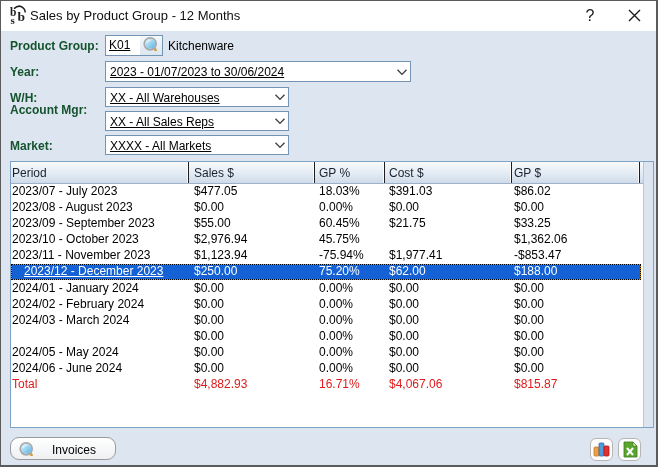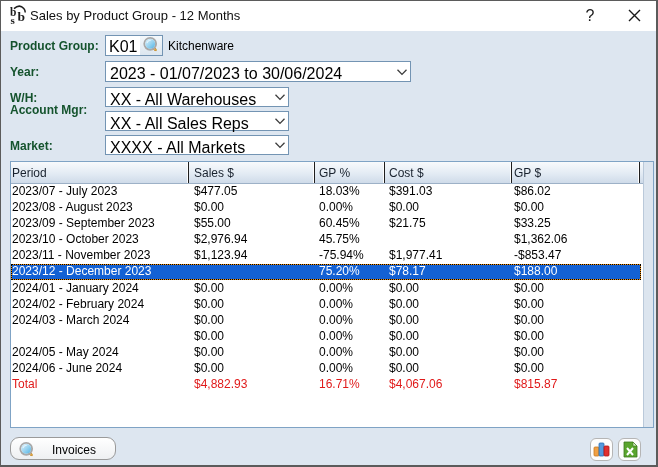--- a/index.html
+++ b/index.html
@@ -10,21 +10,21 @@
     background:#dde6f0; border:1px solid #5b5b5b; border-bottom-width:2px; border-right-width:2px;
   }
   #titlebar {
     position:absolute; left:0; top:0; width:655px; height:30px; background:#ffffff;
   }
   #title {
     position:absolute; left:29px; top:7px; font-size:13px; color:#111111;
   }
   #qmark { position:absolute; left:581px; top:6px; width:16px; text-align:center; font-size:16px; color:#1a1a1a; }
   .lbl { position:absolute; font-size:12px; font-weight:bold; color:#14532d; }
-  .ctl { position:absolute; background:#fff; border:1px solid #7394b3; font-size:16px; color:#000; }
+  .ctl { position:absolute; background:#fff; border:1px solid #7394b3; font-size:12px; color:#000;text-decoration:underline; }
   .combo { padding:3px 8px 0 4px; }
   .chev { position:absolute; right:3px; }
   #pginput { left:104px; top:34px; width:58px; height:21px; padding:2px 0 0 3px; }
   #pgmag { position:absolute; left:139px; top:35px; width:22px; height:19px; background:linear-gradient(#f4f8fb,#dce6ef); }
   .kitch { position:absolute; left:167px; top:37.5px; font-size:12px; }
   
   #grid { position:absolute; left:9px; top:160px; width:644px; height:267px; background:#fff; border:1px solid #7fa3c5; }
   #ghead { position:absolute; left:0; top:0; width:632px; height:22px;
     background:linear-gradient(#f8fafc, #e3ebf4 55%, #cfdbe9); border-bottom:1px solid #9db1c7; font-size:12px; color:#19222e; }
   .hcell { position:absolute; top:4px; }
@@ -153,23 +153,24 @@
           <div class="cell r" style="left:503px;width:123px;">$1,362.06</div>
         </div>
       <div class="row " style="top:86px;">
           <div class="cell" style="left:1px;">2023/11 - November 2023</div>
           <div class="cell r" style="left:183px;width:118px;">$1,123.94</div>
           <div class="cell r" style="left:308px;width:64px;">-75.94%</div>
           <div class="cell r" style="left:378px;width:120px;">$1,977.41</div>
           <div class="cell r" style="left:503px;width:123px;">-$853.47</div>
         </div>
       <div class="row sel" style="top:102px;">
-          <div class="cell" style="left:1px;">2023/12 - December 2023</div>
+          <div class="cell" style="left:13px;text-decoration:underline;">2023/12 - December 2023</div>
+          <div class="cell r" style="left:183px;width:118px;">$250.00</div>
           <div class="cell r" style="left:308px;width:64px;">75.20%</div>
-          <div class="cell r" style="left:378px;width:120px;">$78.17</div>
+          <div class="cell r" style="left:378px;width:120px;">$62.00</div>
           <div class="cell r" style="left:503px;width:123px;">$188.00</div>
         </div>
       <div class="row " style="top:119px;">
           <div class="cell" style="left:1px;">2024/01 - January 2024</div>
           <div class="cell r" style="left:183px;width:118px;">$0.00</div>
           <div class="cell r" style="left:308px;width:64px;">0.00%</div>
           <div class="cell r" style="left:378px;width:120px;">$0.00</div>
           <div class="cell r" style="left:503px;width:123px;">$0.00</div>
         </div>
       <div class="row " style="top:135px;">

